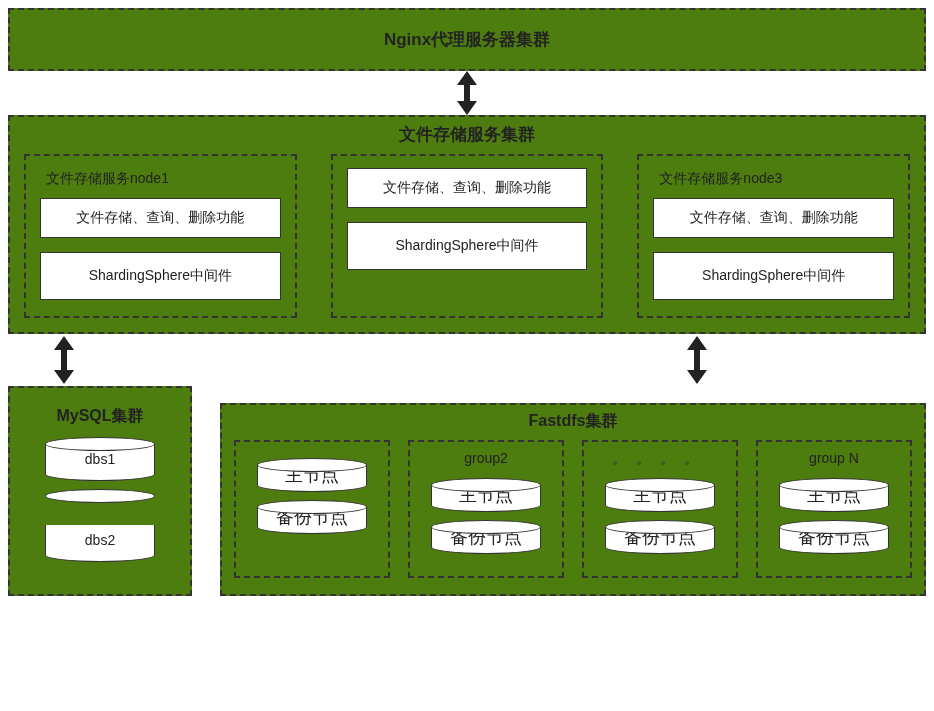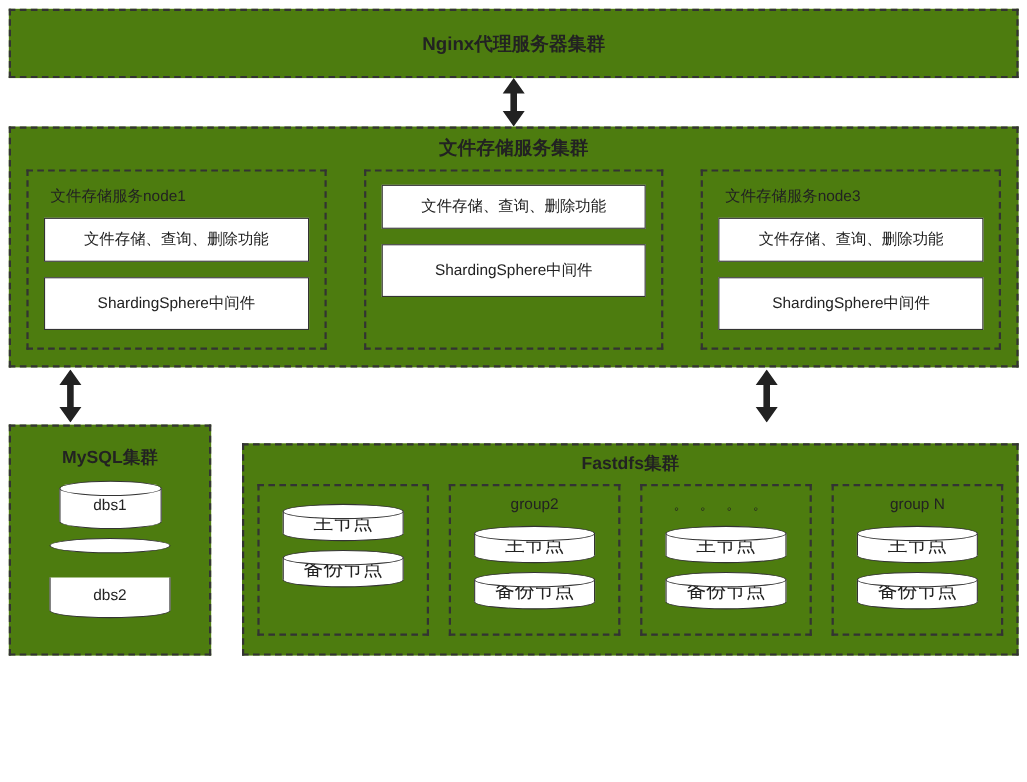--- a/index.html
+++ b/index.html
@@ -106,21 +106,21 @@
       <polygon points="14,0 4,14 11,14 11,34 4,34 14,48 24,34 17,34 17,14 24,14" fill="#222"></polygon>
     </svg>
   </div>
 </div>
 
 <div style="display:flex; gap:28px; align-items:flex-end;">
 
   <div class="dashed" style="width:184px; padding:18px 10px 24px 10px;">
     <div class="title-bold" style="font-size:16px; margin-bottom:10px;">MySQL集群</div>
     <div id="mysql-dbs">
-        <div class="cyl" style="width: 93px;">
+        <div class="cyl" style="width: 110px;">
           <div class="cyl-top"></div>
           <div class="cyl-body" style="height:30px;">
             <span>dbs1</span>
           </div>
           <div class="cyl-bot"></div>
         </div>
         <div class="cyl" style="width: 110px;">
           <div class="cyl-top"></div>
           <div class="cyl-body" style="height:30px;margin-top:22px;">
             <span>dbs2</span>

